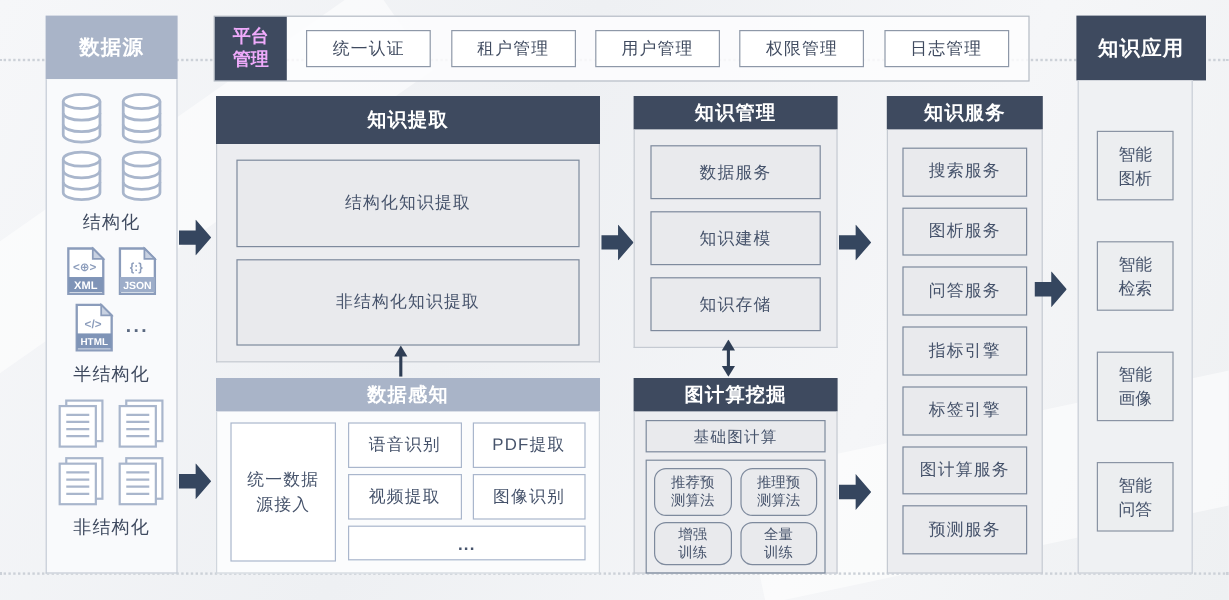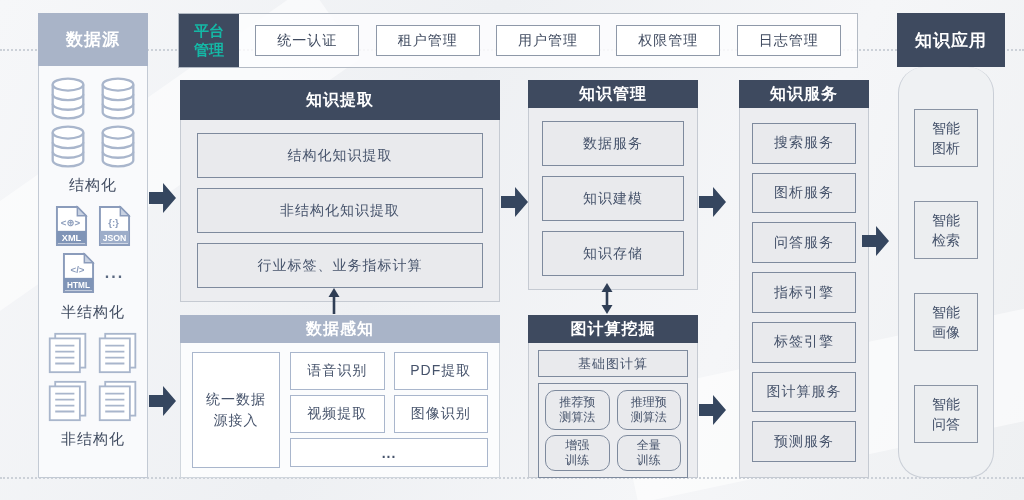--- a/index.html
+++ b/index.html
@@ -16,21 +16,21 @@
 
   
   .ds-body { background:#f9fafc; border:1px solid #c3cad4; border-top:none; display:flex; flex-direction:column; align-items:center; }
   .ds-label { font-size:15px; color:#3f4a5f; letter-spacing:1px; }
   .icon-grid { display:grid; grid-template-columns:auto auto; gap:4px 10px; }
   .file-row { display:flex; align-items:center; gap:10px; }
   .dots { color:#5a6880; font-size:16px; font-weight:bold; letter-spacing:2px; }
 
   
   #platform-bar { position:absolute; left:178px; top:13px; width:680px; height:55px; border:1px solid #b3bac4; background:rgba(253,253,254,.85); display:flex; align-items:stretch; z-index:2; }
-  #platform-title { width:60px; background:#3e4a5f; color:#14b8a6; font-weight:bold; font-size:15px; display:flex; align-items:center; justify-content:center; text-align:center; line-height:1.25; padding:0 14px; }
+  #platform-title { width:60px; background:#3e4a5f; color:#f0abfc; font-weight:bold; font-size:15px; display:flex; align-items:center; justify-content:center; text-align:center; line-height:1.25; padding:0 14px; }
   #platform-btns { flex:1; display:flex; align-items:center; justify-content:space-evenly; }
   .p-btn { width:104px; height:31px; background:#fff; border:1px solid #8e98a8; color:#3f4a5f; font-size:14px; display:flex; align-items:center; justify-content:center; letter-spacing:1px; }
 
   
   .sec-body { background:#ecedf0; border:1px solid #c5cad2; border-top:none; }
   .cell { background:#e9eaed; border:1px solid #7e8a9d; color:#46536b; display:flex; align-items:center; justify-content:center; font-size:14px; letter-spacing:1px; text-align:center; }
   .cell.small { font-size:12px; letter-spacing:0; line-height:1.25;border-radius:10px; }
 
   
   .dp-body { background:#fbfcfd; border:1px solid #d0d6dd; border-top:none; display:flex; padding:9px 11px; gap:10px; }
@@ -166,21 +166,20 @@
       <div class="p-btn">权限管理</div>
       <div class="p-btn">日志管理</div>
     </div>
   </div>
 
   <div class="panel" style="left:180px; top:80px; width:320px;">
     <div class="hdr-dark" style="height:40px; font-size:16px;">知识提取</div>
     <div class="sec-body" style="height:182px; padding:13px 16px; display:flex; flex-direction:column; gap:10px;">
       <div class="cell" style="flex:1;">结构化知识提取</div>
       <div class="cell" style="flex:1;">非结构化知识提取</div>
-      <div class="cell" style="flex:1;">行业标签、业务指标计算</div>
     </div>
   </div>
 
   <div class="panel" style="left:180px; top:315px; width:320px;">
     <div class="hdr-light" style="height:28px; font-size:16px;">数据感知</div>
     <div class="dp-body" style="height:135px;">
       <div class="dp-cell" id="dp-left">统一数据源接入</div>
       <div id="dp-grid">
         <div class="dp-cell">语音识别</div>
         <div class="dp-cell">PDF提取</div>
@@ -221,21 +220,21 @@
       <div class="cell" style="flex:1;">问答服务</div>
       <div class="cell" style="flex:1;">指标引擎</div>
       <div class="cell" style="flex:1;">标签引擎</div>
       <div class="cell" style="flex:1;">图计算服务</div>
       <div class="cell" style="flex:1;">预测服务</div>
     </div>
   </div>
 
   <div class="panel" style="left:897px; top:13px; width:108px;">
     <div class="hdr-dark" style="height:54px; font-size:17px;">知识应用</div>
-    <div class="ka-body" style="width:96px; margin-left:1px; height:411px;border-radius:26px;">
+    <div class="ka-body" style="width:96px; margin-left:1px; height:411px;">
       <div class="ka-cell">智能图析</div>
       <div class="ka-cell">智能检索</div>
       <div class="ka-cell">智能画像</div>
       <div class="ka-cell">智能问答</div>
     </div>
   </div>
 
   <div class="blk-arrow" style="left:149px; top:183px;"></div>
   <div class="blk-arrow" style="left:149px; top:386px;"></div>
   <div class="blk-arrow" style="left:501px; top:187px;"></div>

